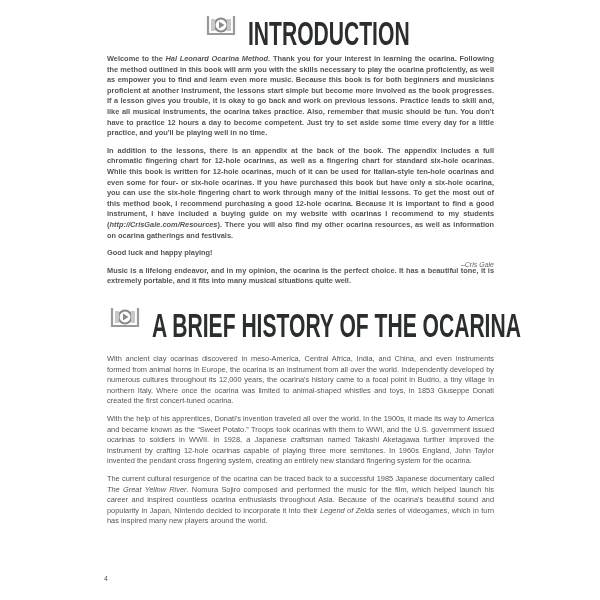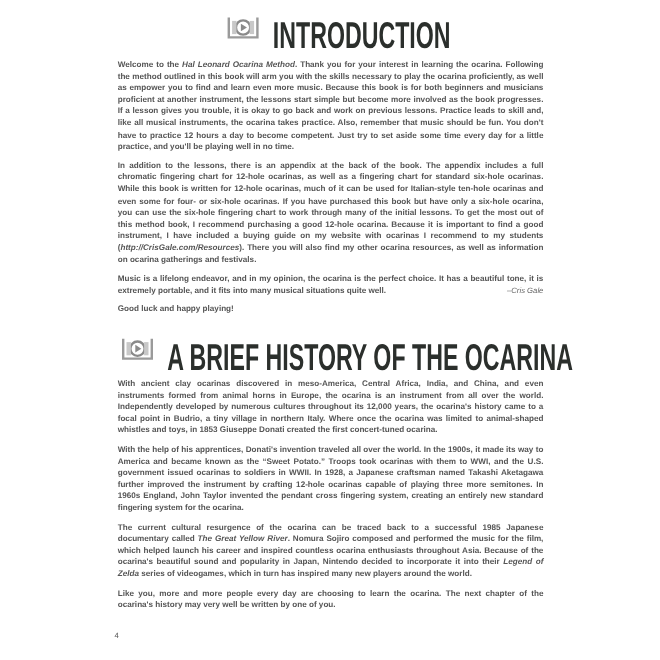--- a/index.html
+++ b/index.html
@@ -29,21 +29,21 @@
       width: 30px; height: 22px; position: relative; flex: 0 0 auto;
     }
     .icon-box svg { display: block; }
     .section-body {
       position: absolute; left: 107px; width: 387px;
       font-size: 7.4px; line-height: 10.6px; color: #555;
       text-align: justify;
     }
     .section-body p { margin: 0 0 7px 0; }
     .intro-body { top: 54px; font-weight: bold; }
-    .history-body { top: 344px; font-weight: bold; }
+    .history-body { top: 354px; }
     .signature {
       position: absolute; left: 400px; width: 94px; top: 261px;
       text-align: right; font-style: italic; font-size: 7px; color: #666;
     }
     .page-number {
       position: absolute; left: 104px; top: 575px; font-size: 7px; color: #555;
     }
     em { font-style: italic; }
   </style>
 </head>
@@ -60,22 +60,22 @@
         <rect x="5" y="5" width="4" height="12" fill="#c8c8c8"></rect>
         <rect x="21" y="5" width="4" height="12" fill="#c8c8c8"></rect>
       </svg>
     </span>
     <span class="title">INTRODUCTION</span>
   </div>
 
   <div class="section-body intro-body">
     <p><span>Welcome to the </span><em>Hal Leonard Ocarina Method</em><span>. Thank you for your interest in learning the ocarina. Following the method outlined in this book will arm you with the skills necessary to play the ocarina proficiently, as well as empower you to find and learn even more music. Because this book is for both beginners and musicians proficient at another instrument, the lessons start simple but become more involved as the book progresses. If a lesson gives you trouble, it is okay to go back and work on previous lessons. Practice leads to skill and, like all musical instruments, the ocarina takes practice. Also, remember that music should be fun. You don't have to practice 12 hours a day to become competent. Just try to set aside some time every day for a little practice, and you'll be playing well in no time.</span></p>
     <p><span>In addition to the lessons, there is an appendix at the back of the book. The appendix includes a full chromatic fingering chart for 12-hole ocarinas, as well as a fingering chart for standard six-hole ocarinas. While this book is written for 12-hole ocarinas, much of it can be used for Italian-style ten-hole ocarinas and even some for four- or six-hole ocarinas. If you have purchased this book but have only a six-hole ocarina, you can use the six-hole fingering chart to work through many of the initial lessons. To get the most out of this method book, I recommend purchasing a good 12-hole ocarina. Because it is important to find a good instrument, I have included a buying guide on my website with ocarinas I recommend to my students (</span><em>http://CrisGale.com/Resources</em><span>). There you will also find my other ocarina resources, as well as information on ocarina gatherings and festivals.</span></p>
+    <p>Good luck and happy playing!</p>
     <p>Music is a lifelong endeavor, and in my opinion, the ocarina is the perfect choice. It has a beautiful tone, it is extremely portable, and it fits into many musical situations quite well.</p>
-    <p>Good luck and happy playing!</p>
   </div>
 
   <div class="signature">–Cris Gale</div>
 
   <div class="heading history-heading">
     <span class="icon-box">
       <svg width="30" height="22" viewBox="0 0 30 22">
         <path d="M2 2 L2 20 L28 20 L28 2" fill="none" stroke="#9a9a9a" stroke-width="2.2"></path>
         <circle cx="15" cy="11" r="6.5" fill="none" stroke="#8a8a8a" stroke-width="2.2"></circle>
         <path d="M13 7.5 L18.5 11 L13 14.5 Z" fill="#8a8a8a"></path>
@@ -83,17 +83,16 @@
         <rect x="21" y="5" width="4" height="12" fill="#c8c8c8"></rect>
       </svg>
     </span>
     <span class="title">A BRIEF HISTORY OF THE OCARINA</span>
   </div>
 
   <div class="section-body history-body">
     <p>With ancient clay ocarinas discovered in meso-America, Central Africa, India, and China, and even instruments formed from animal horns in Europe, the ocarina is an instrument from all over the world. Independently developed by numerous cultures throughout its 12,000 years, the ocarina's history came to a focal point in Budrio, a tiny village in northern Italy. Where once the ocarina was limited to animal-shaped whistles and toys, in 1853 Giuseppe Donati created the first concert-tuned ocarina.</p>
     <p>With the help of his apprentices, Donati's invention traveled all over the world. In the 1900s, it made its way to America and became known as the “Sweet Potato.” Troops took ocarinas with them to WWI, and the U.S. government issued ocarinas to soldiers in WWII. In 1928, a Japanese craftsman named Takashi Aketagawa further improved the instrument by crafting 12-hole ocarinas capable of playing three more semitones. In 1960s England, John Taylor invented the pendant cross fingering system, creating an entirely new standard fingering system for the ocarina.</p>
     <p><span>The current cultural resurgence of the ocarina can be traced back to a successful 1985 Japanese documentary called </span><em>The Great Yellow River</em><span>. Nomura Sojiro composed and performed the music for the film, which helped launch his career and inspired countless ocarina enthusiasts throughout Asia. Because of the ocarina's beautiful sound and popularity in Japan, Nintendo decided to incorporate it into their </span><em>Legend of Zelda</em><span> series of videogames, which in turn has inspired many new players around the world.</span></p>
-    <p>Like you, more and more people every day are choosing to learn the ocarina. The next chapter of the ocarina's history may very well be written by one of you.</p>
   </div>
 
   <div class="page-number">4</div>
 </div>
 
 </body></html>

